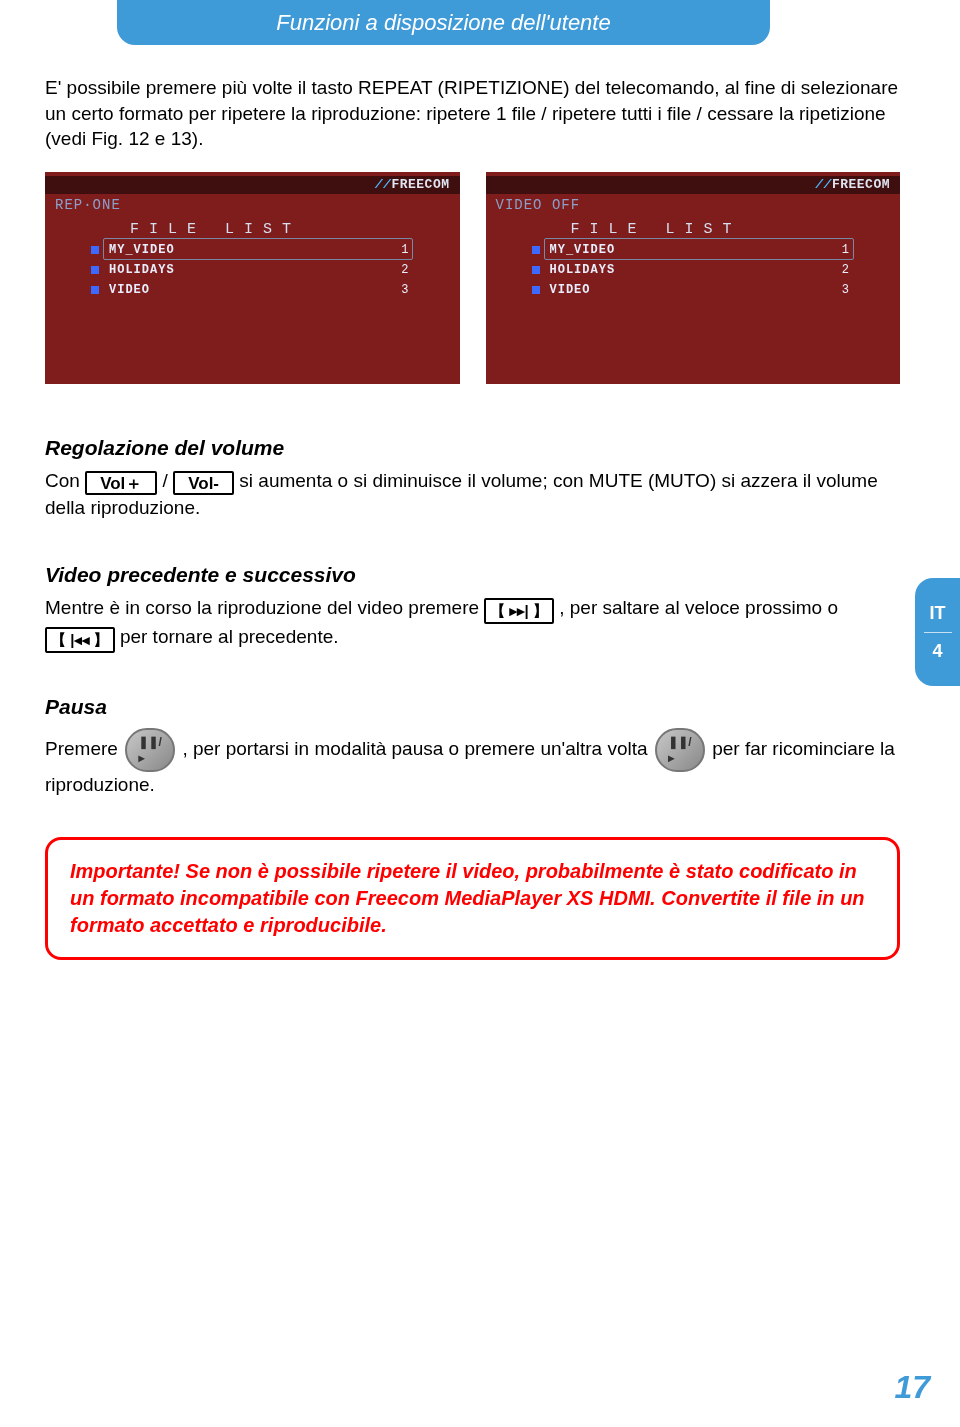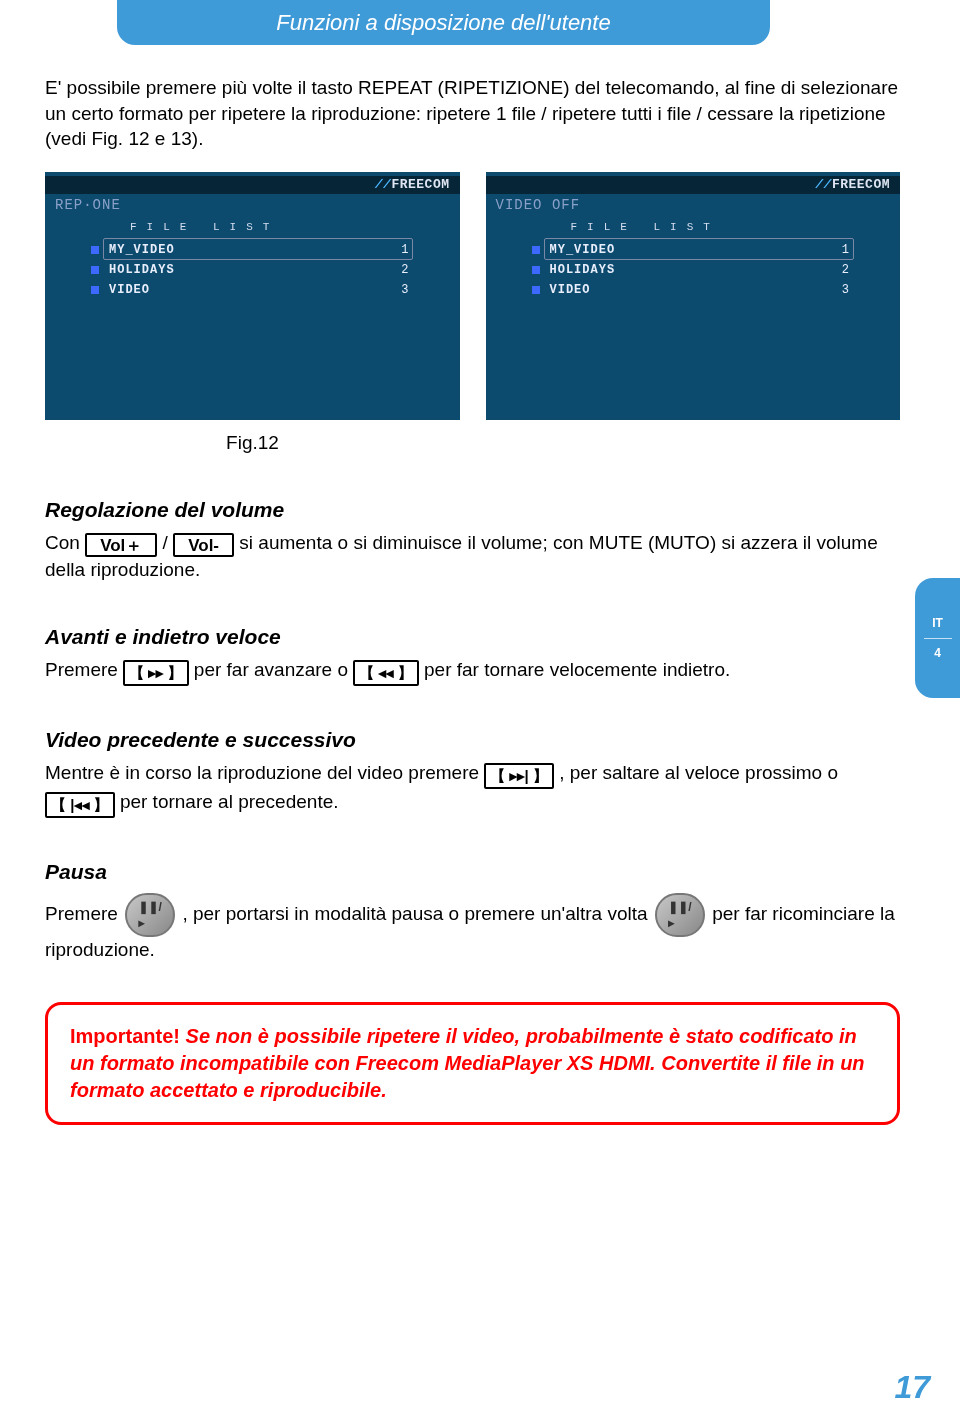--- a/index.html
+++ b/index.html
@@ -28,30 +28,30 @@
     color: #fff;
     font-style: italic;
     font-size: 22px;
   }
   
   .side-tab {
     position: absolute;
     right: 0;
     top: 578px;
     width: 45px;
-    height: 120px;
+    height: 108px;
     background: #3F9AD8;
     border-top-left-radius: 18px;
     border-bottom-left-radius: 18px;
     color: #fff;
     display: flex;
     flex-direction: column;
     align-items: center;
     justify-content: center;
-    font-size: 12px;
+    font-size: 18px;
   }
   .side-tab .divider {
     width: 28px;
     height: 1px;
     background: rgba(255,255,255,0.7);
     margin: 6px 0;
   }
   .container {
     position: absolute;
     top: 75px;
@@ -69,22 +69,22 @@
   }
   .fig-row {
     display: flex;
     gap: 26px;
     margin-top: 20px;
     margin-bottom: 10px;
   }
   
   .screen {
     width: 415px;
-    height: 248px;
-    background: #0c4a6e;
+    height: 212px;
+    background: #7f1d1d;
     position: relative;
     color: #cfd5e6;
     font-family: "Courier New", monospace;
     font-size: 13px;
     overflow: hidden;
   }
   .logo {
     position: absolute;
     top: 4px; right: 10px;
     color: #dfe5f2;
@@ -102,21 +102,21 @@
   .rep {
     position: absolute;
     top: 24px; left: 10px;
     color: #8aa0c8; font-size: 14px; letter-spacing: 1px;
   }
   .listhdr {
     position: absolute;
     top: 48px; left: 85px;
     color: #d6def0;
     letter-spacing: 10px;
-    font-size: 11px;
+    font-size: 15px;
   }
   .selbox {
     position: absolute;
     top: 66px; left: 58px;
     width: 310px; height: 22px;
     border: 1px solid #7a87a5;
     border-radius: 2px;
   }
   .filerows {
     position: absolute;
@@ -190,20 +190,21 @@
   }
   .important-box {
     border: 3px solid #ff0000;
     border-radius: 16px;
     padding: 18px 22px;
     margin-top: 15px;
   }
   .important-title {
     color: #ff0000;
     font-weight: bold;
+    font-style: italic;
     font-size: 20px;
   }
   .important-body {
     color: #ff0000;
     font-weight: bold;
     font-style: italic;
     font-size: 20px;
     line-height: 1.35;
   }
   .page-num {
@@ -284,45 +285,34 @@
           </div>
           <div class="filerow">
             <div class="dot"></div>
             <span class="name">VIDEO</span>
             <span class="num">3</span>
           </div>
         </div>
       </div>
     </div>
     <div class="fig-caption-row">
-      <div class="fig-caption">Fig.12</div>
     </div>
   </div>
 
   <div class="section">
     <div class="bold-heading">Regolazione del volume</div>
     <div>
       <span>Con </span>
       <span class="btn-vol">Vol＋</span>
       <span> / </span>
       <span class="btn-vol">Vol-</span>
       <span> si aumenta o si diminuisce il volume; con MUTE (MUTO) si azzera il volume della riproduzione.</span>
     </div>
   </div>
 
-  <div class="section">
-    <div class="bold-heading">Avanti e indietro veloce</div>
-    <div>
-      <span>Premere </span>
-      <span class="btn-brkt">【 ▸▸ 】</span>
-      <span> per far avanzare o </span>
-      <span class="btn-brkt">【 ◂◂ 】</span>
-      <span> per far tornare velocemente indietro.</span>
-    </div>
-  </div>
 
   <div class="section">
     <div class="bold-heading">Video precedente e successivo</div>
     <div>
       <span>Mentre è in corso la riproduzione del video premere </span>
       <span class="btn-brkt">【 ▸▸| 】</span>
       <span>, per saltare al veloce prossimo o </span>
       <span class="btn-brkt">【 |◂◂ 】</span>
       <span> per tornare al precedente.</span>
     </div>

